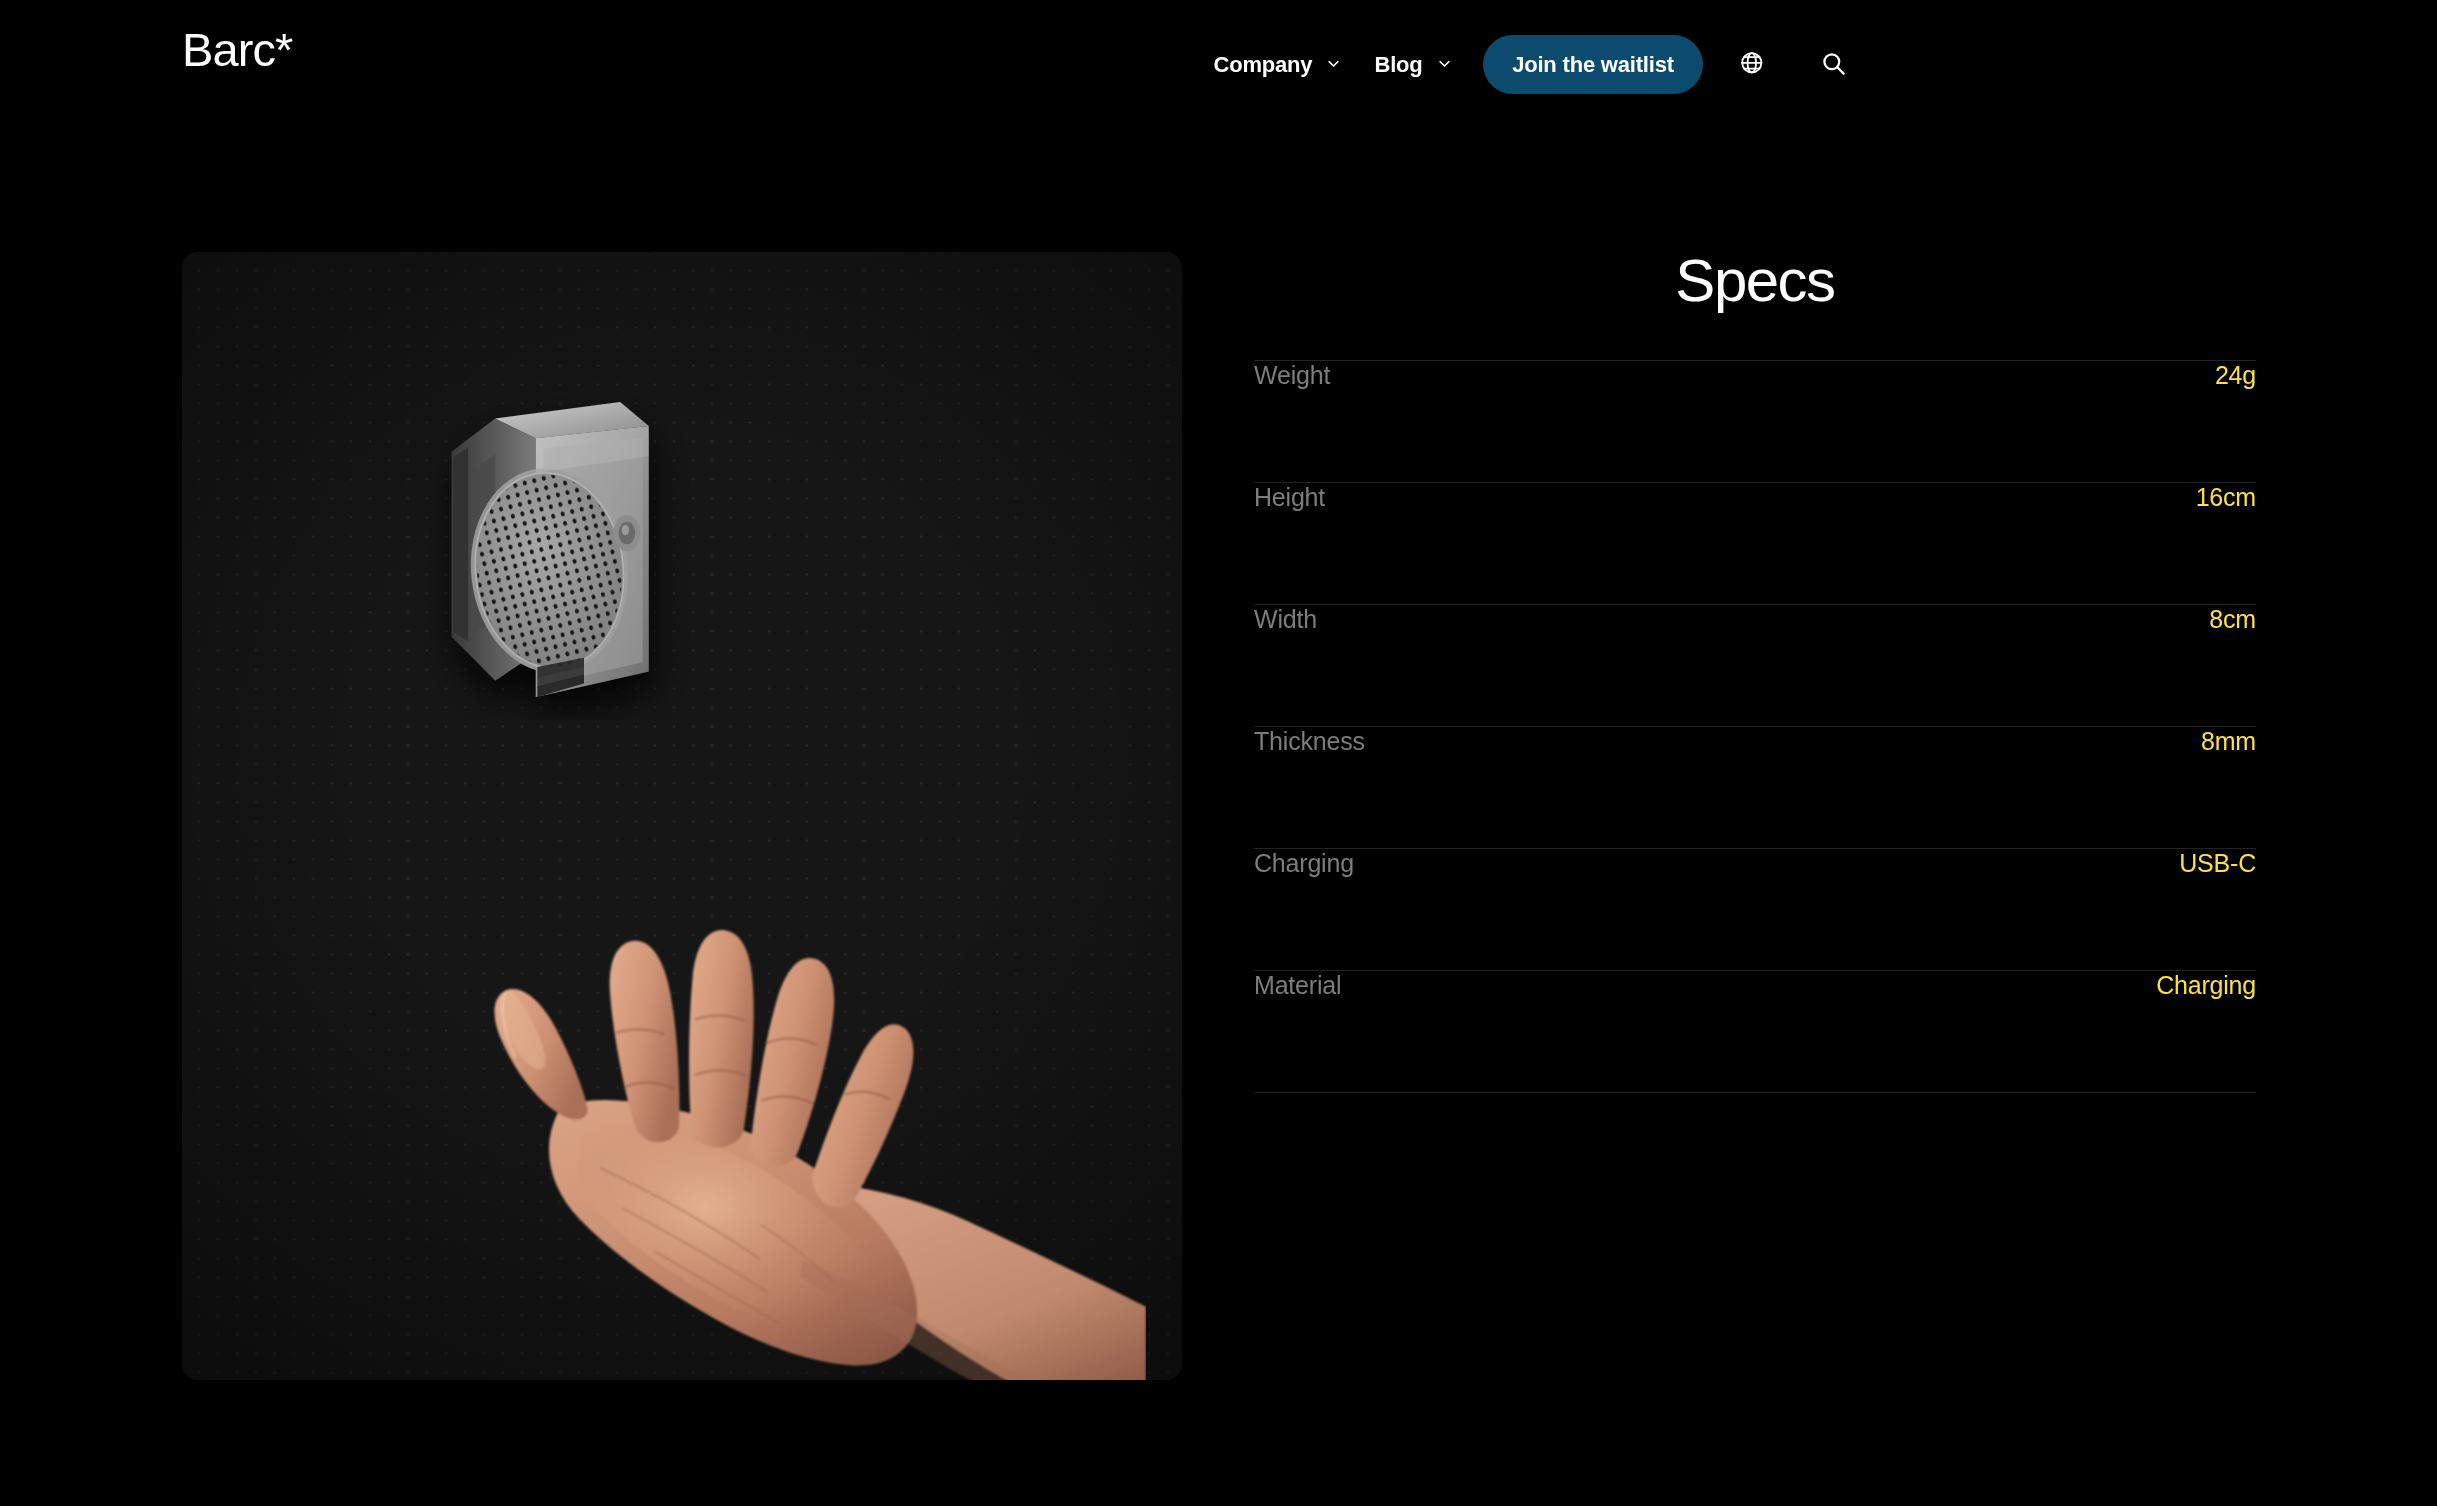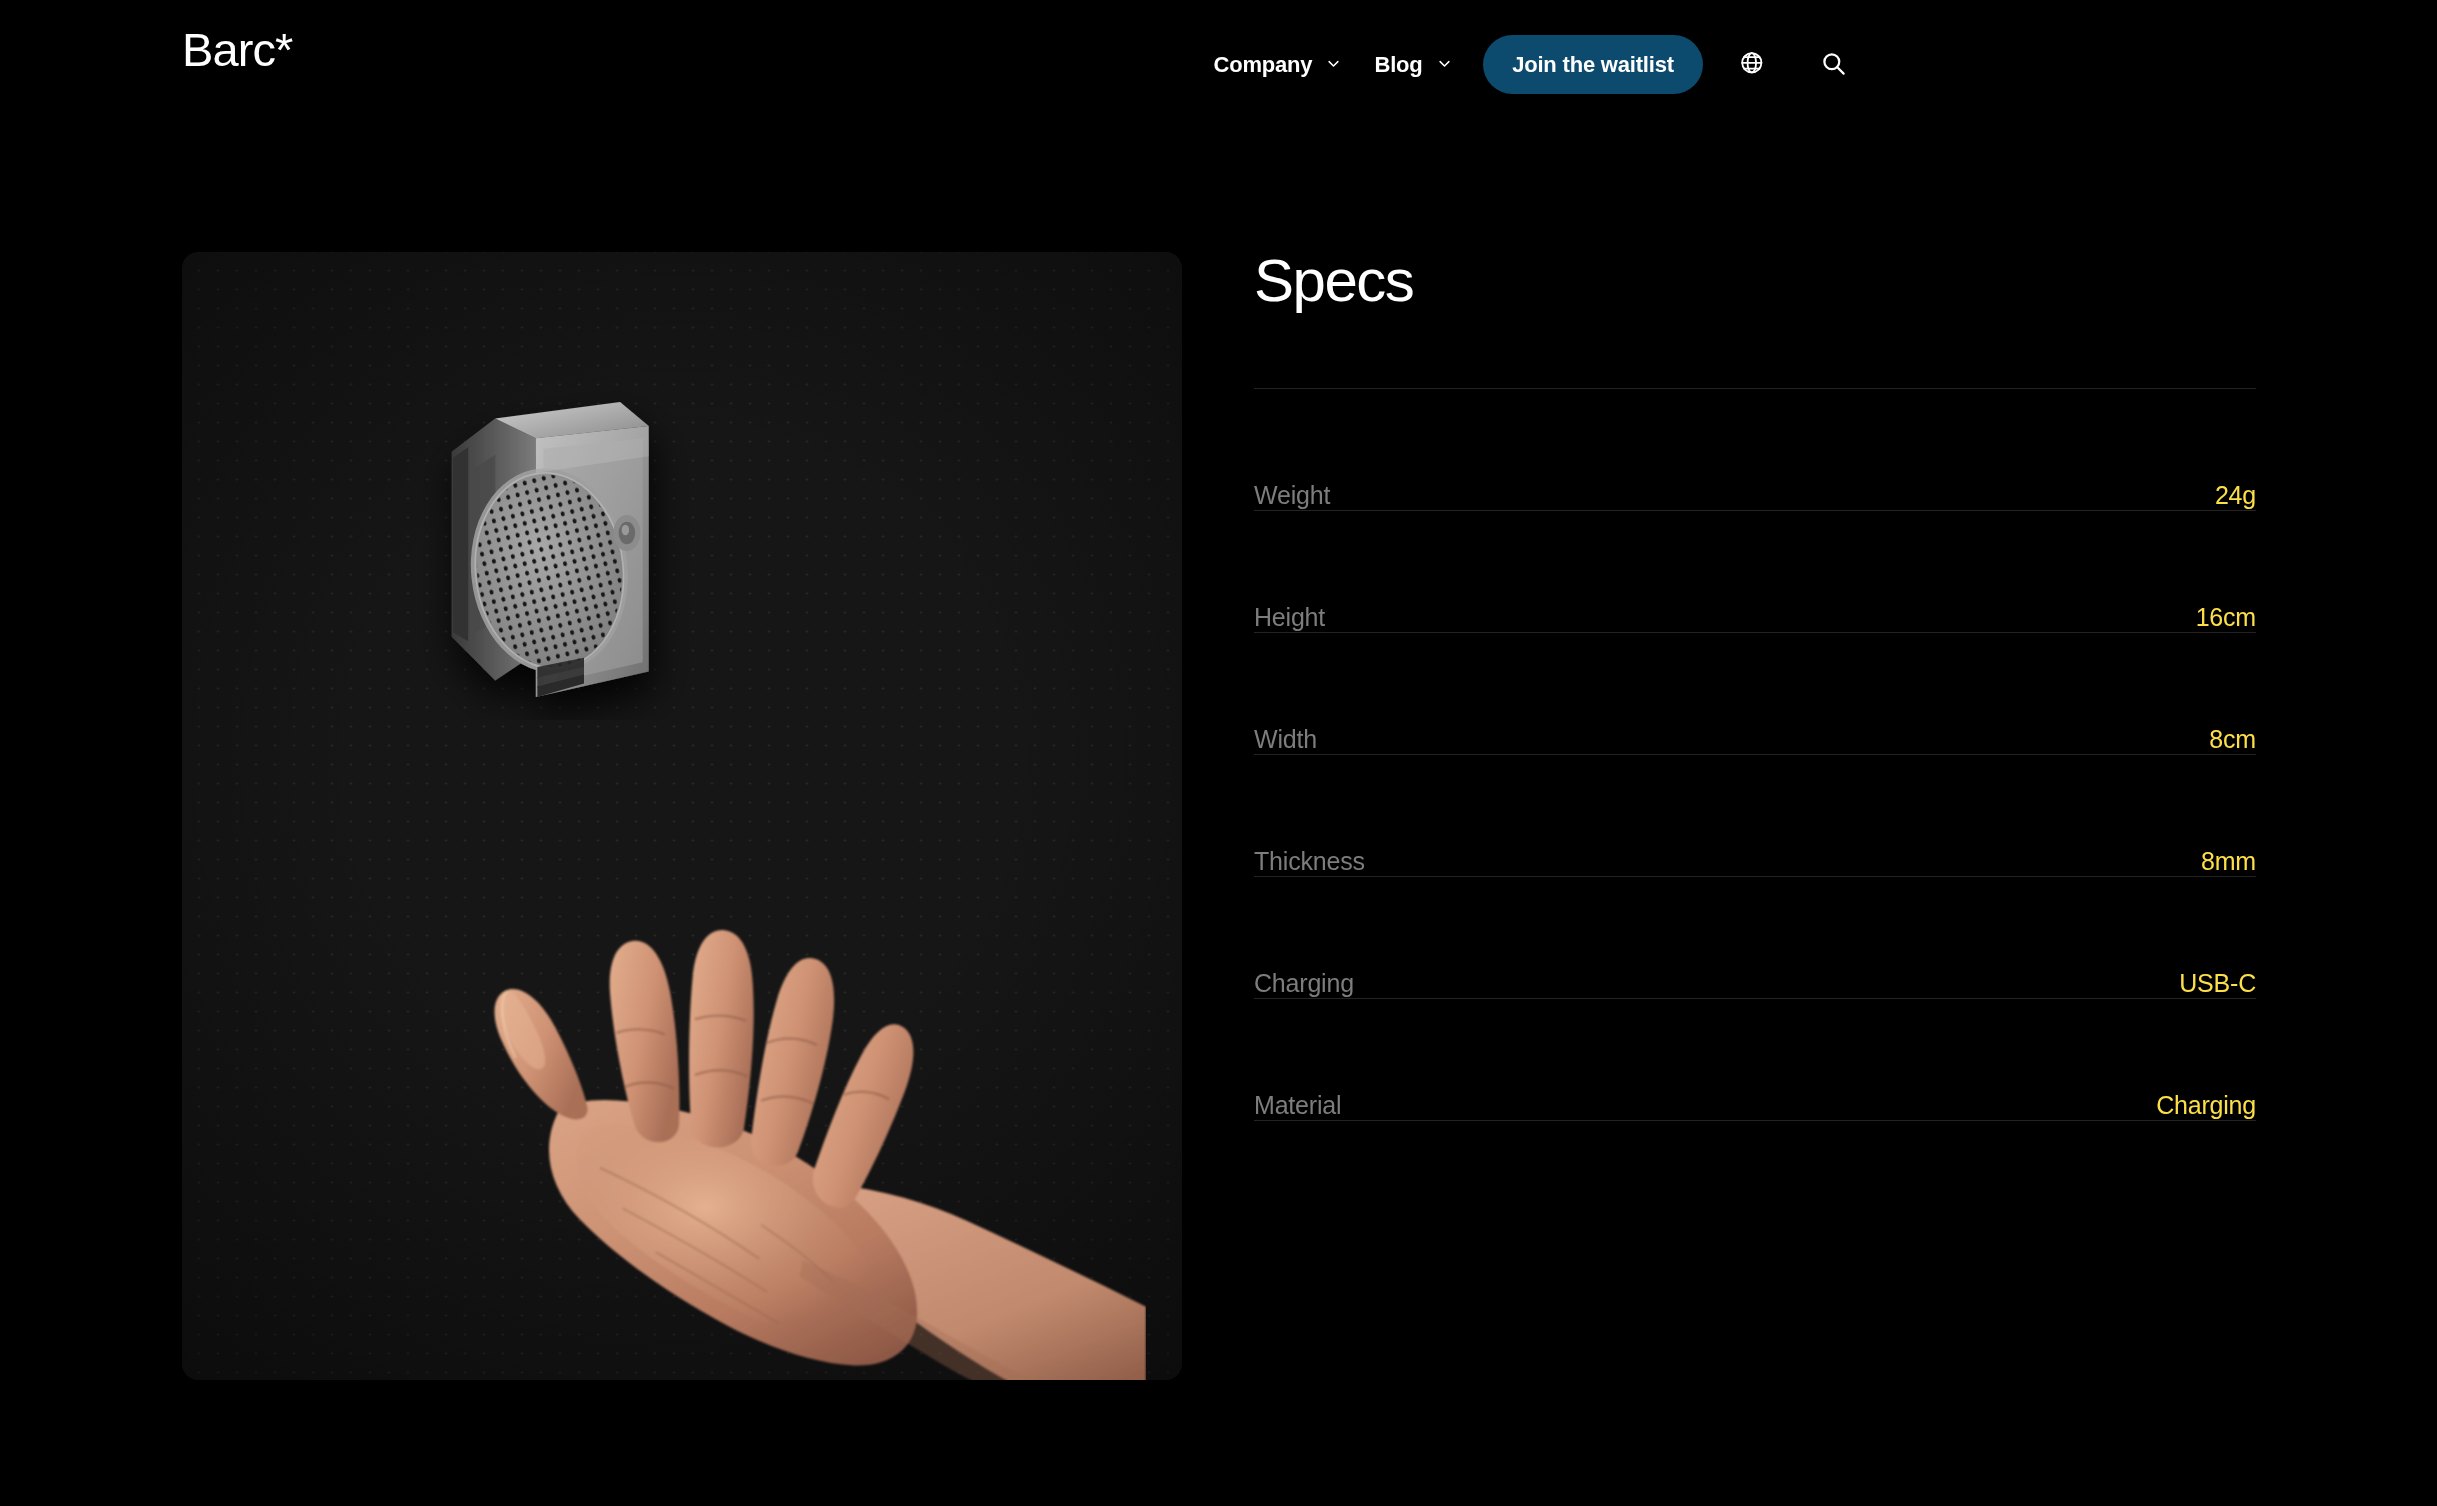--- a/index.html
+++ b/index.html
@@ -85,24 +85,25 @@
 
   
   .specs-panel{
     position:absolute;
     left:1254px; top:249px;
     width:1002px;
   }
   .specs-title{
     font-size:60px; font-weight:400; color:#ffffff;
     letter-spacing:-1.5px; line-height:1.05;
-    margin-bottom:76px;
+    margin-bottom:48px;
+    text-align:center;
   }
   .spec-row{
-    display:flex; align-items:flex-end; justify-content:space-between;
+    display:flex; align-items:flex-start; justify-content:space-between;
     height:122px;
     border-top:0.8px solid #232323;
   }
   .spec-row:last-child{ border-bottom:none; }
   .spec-list{ border-bottom:0.8px solid #232323; }
   .spec-list .spec-row:last-child{ border-bottom:none; }
   .spec-label{
     font-size:25px; color:#7d7d7d; font-weight:400;
     letter-spacing:-0.2px;
   }

